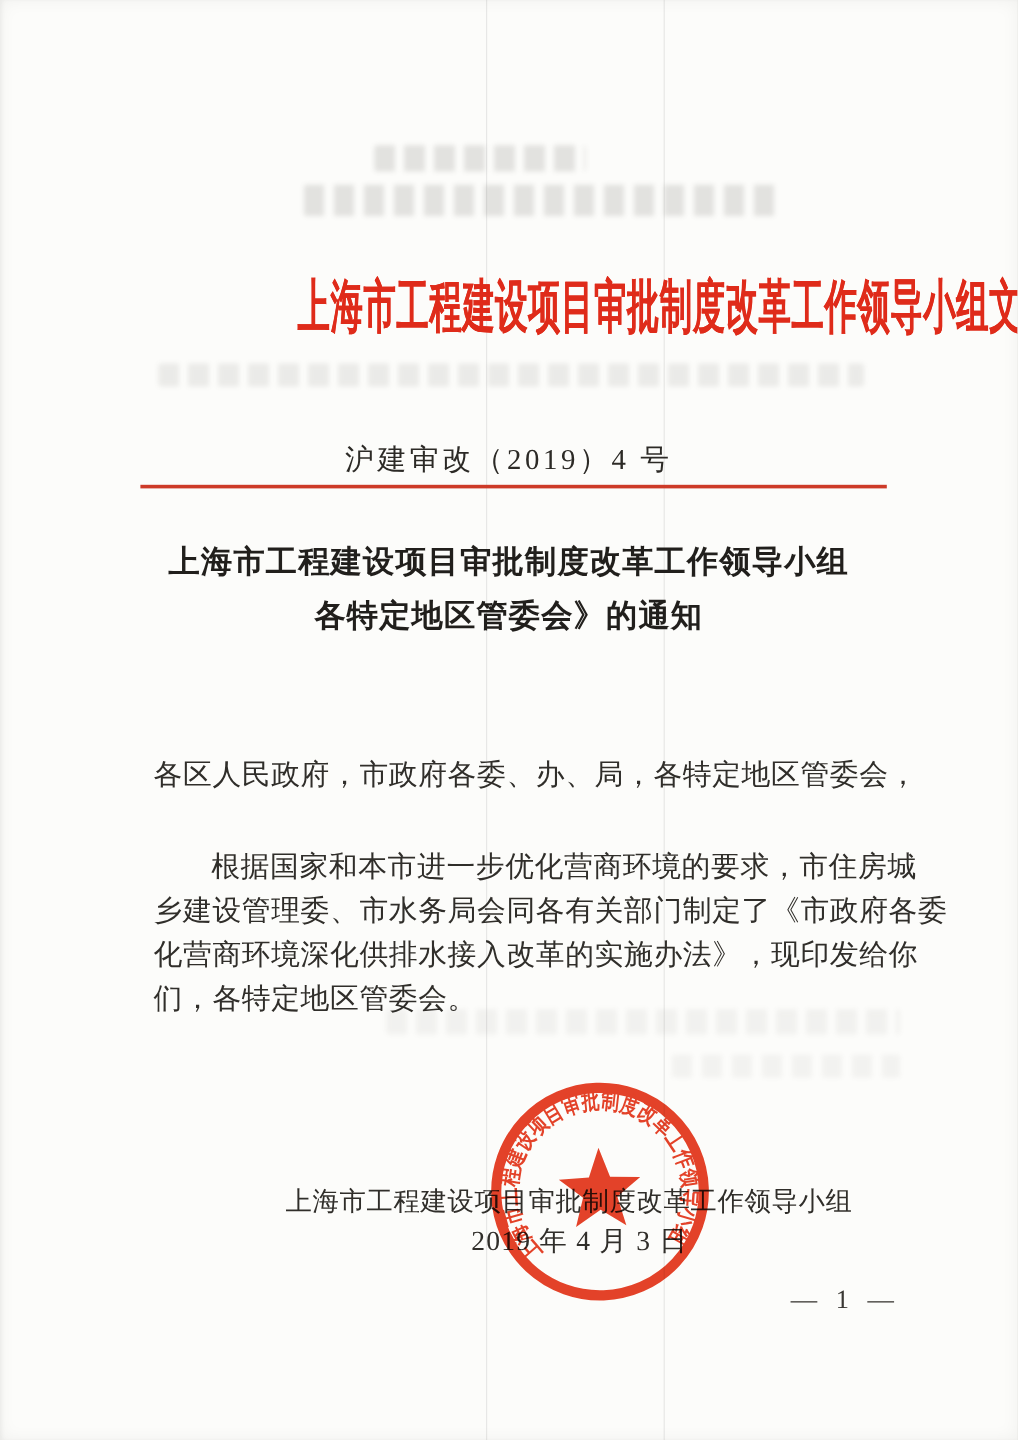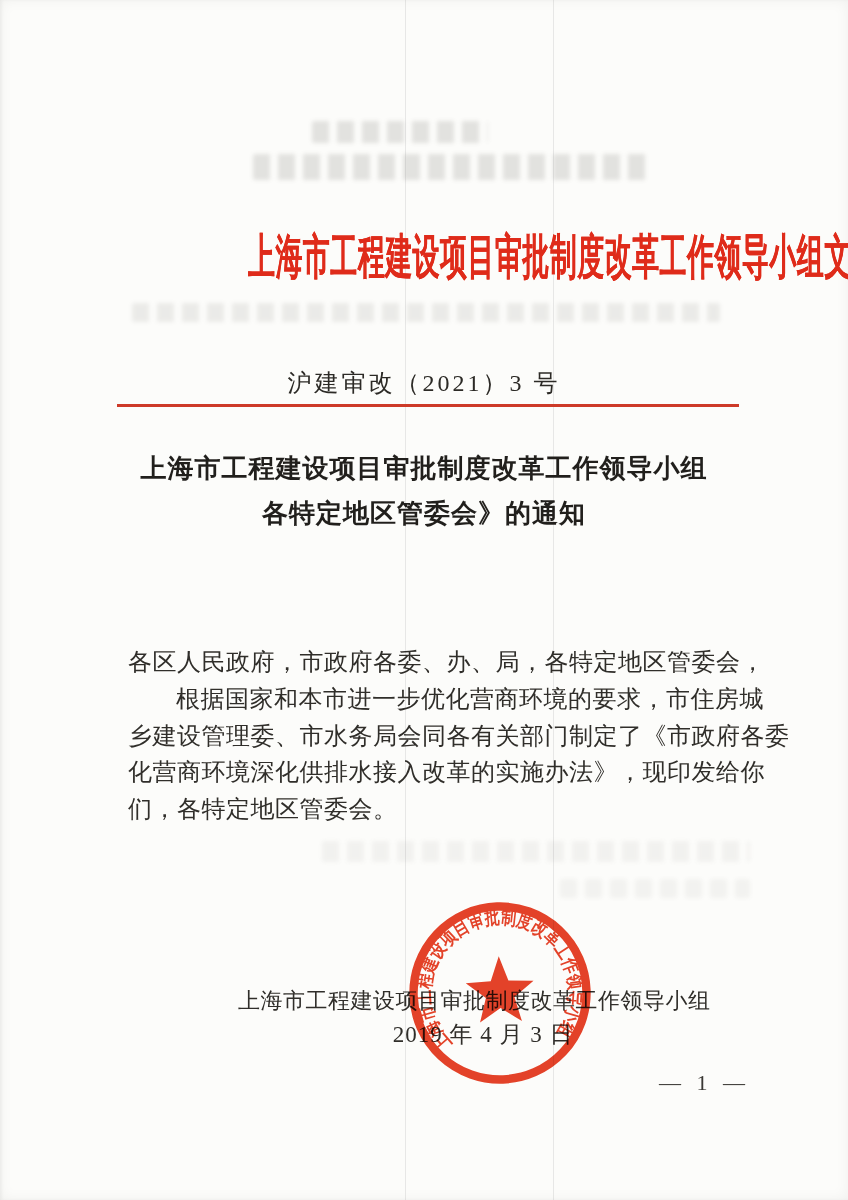--- a/index.html
+++ b/index.html
@@ -64,27 +64,27 @@
   }
   .doc-title{
     position:absolute;left:0;top:446px;width:100%;
     text-align:center;
     font-family:"Liberation Sans","DejaVu Sans",sans-serif;
     font-weight:bold;
     font-size:26px;line-height:45px;
     color:#211f1c;letter-spacing:1px;
   }
   .body-text{
-    position:absolute;left:128px;top:644px;width:648px;
+    position:absolute;left:128px;top:628px;width:648px;
     font-size:24px;line-height:36.8px;
     color:var(--ink);
     letter-spacing:0.5px;
   }
   .body-text .line{white-space:nowrap;}
-  .body-text .indent{text-indent:2em;}
+  .body-text .indent{text-indent:2em;margin-top:40px;}
   .signature{
     position:absolute;left:238px;top:986px;
     font-size:22px;letter-spacing:0.5px;white-space:nowrap;
     color:var(--ink);
   }
   .date{
     position:absolute;left:388px;top:1019px;width:190px;
     text-align:center;font-size:23px;letter-spacing:1px;
     color:var(--ink);
   }
@@ -115,21 +115,21 @@
   <div class="ghost a"></div>
   <div class="ghost b"></div>
   <div class="ghost c"></div>
   <div class="ghost d"></div>
   <div class="ghost e"></div>
 
   <div class="masthead">
     <span>上海市工程建设项目审批制度改革工作领导小组文件</span>
   </div>
 
-  <div class="doc-number">沪建审改（2021）3 号</div>
+  <div class="doc-number">沪建审改（2019）4 号</div>
 
   <div class="red-rule"></div>
 
   <div class="doc-title">
     <div>上海市工程建设项目审批制度改革工作领导小组</div>
     <div>各特定地区管委会》的通知</div>
   </div>
 
   <div class="body-text">
     <div class="line">各区人民政府，市政府各委、办、局，各特定地区管委会，</div>

